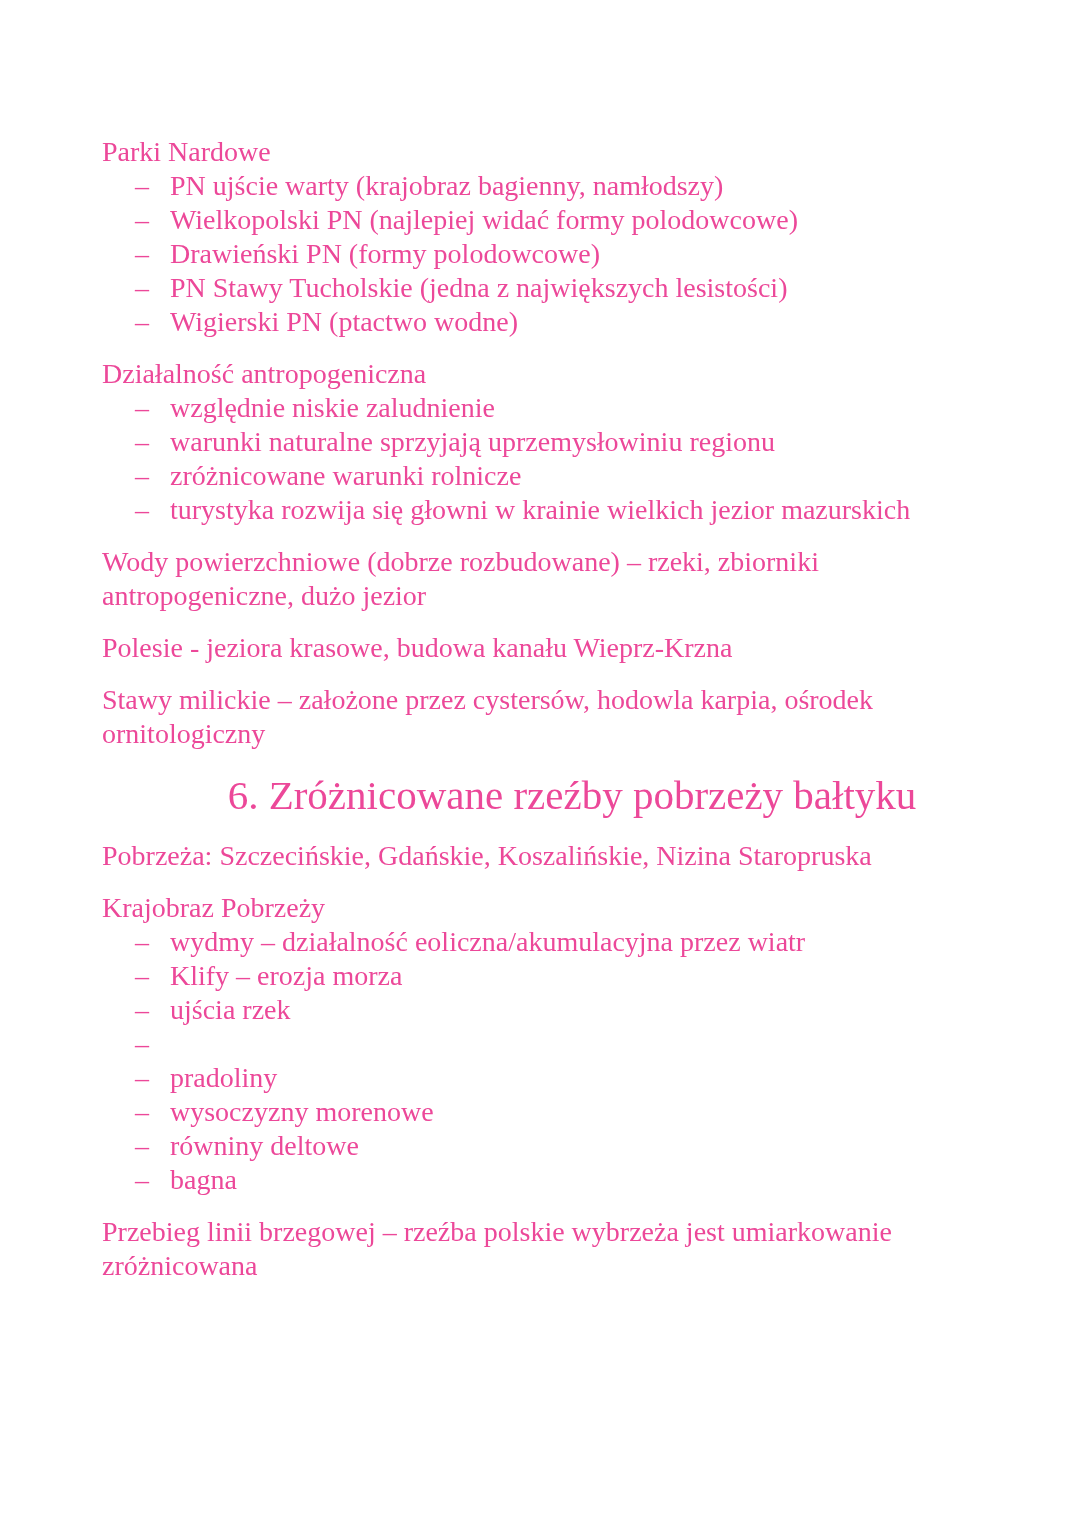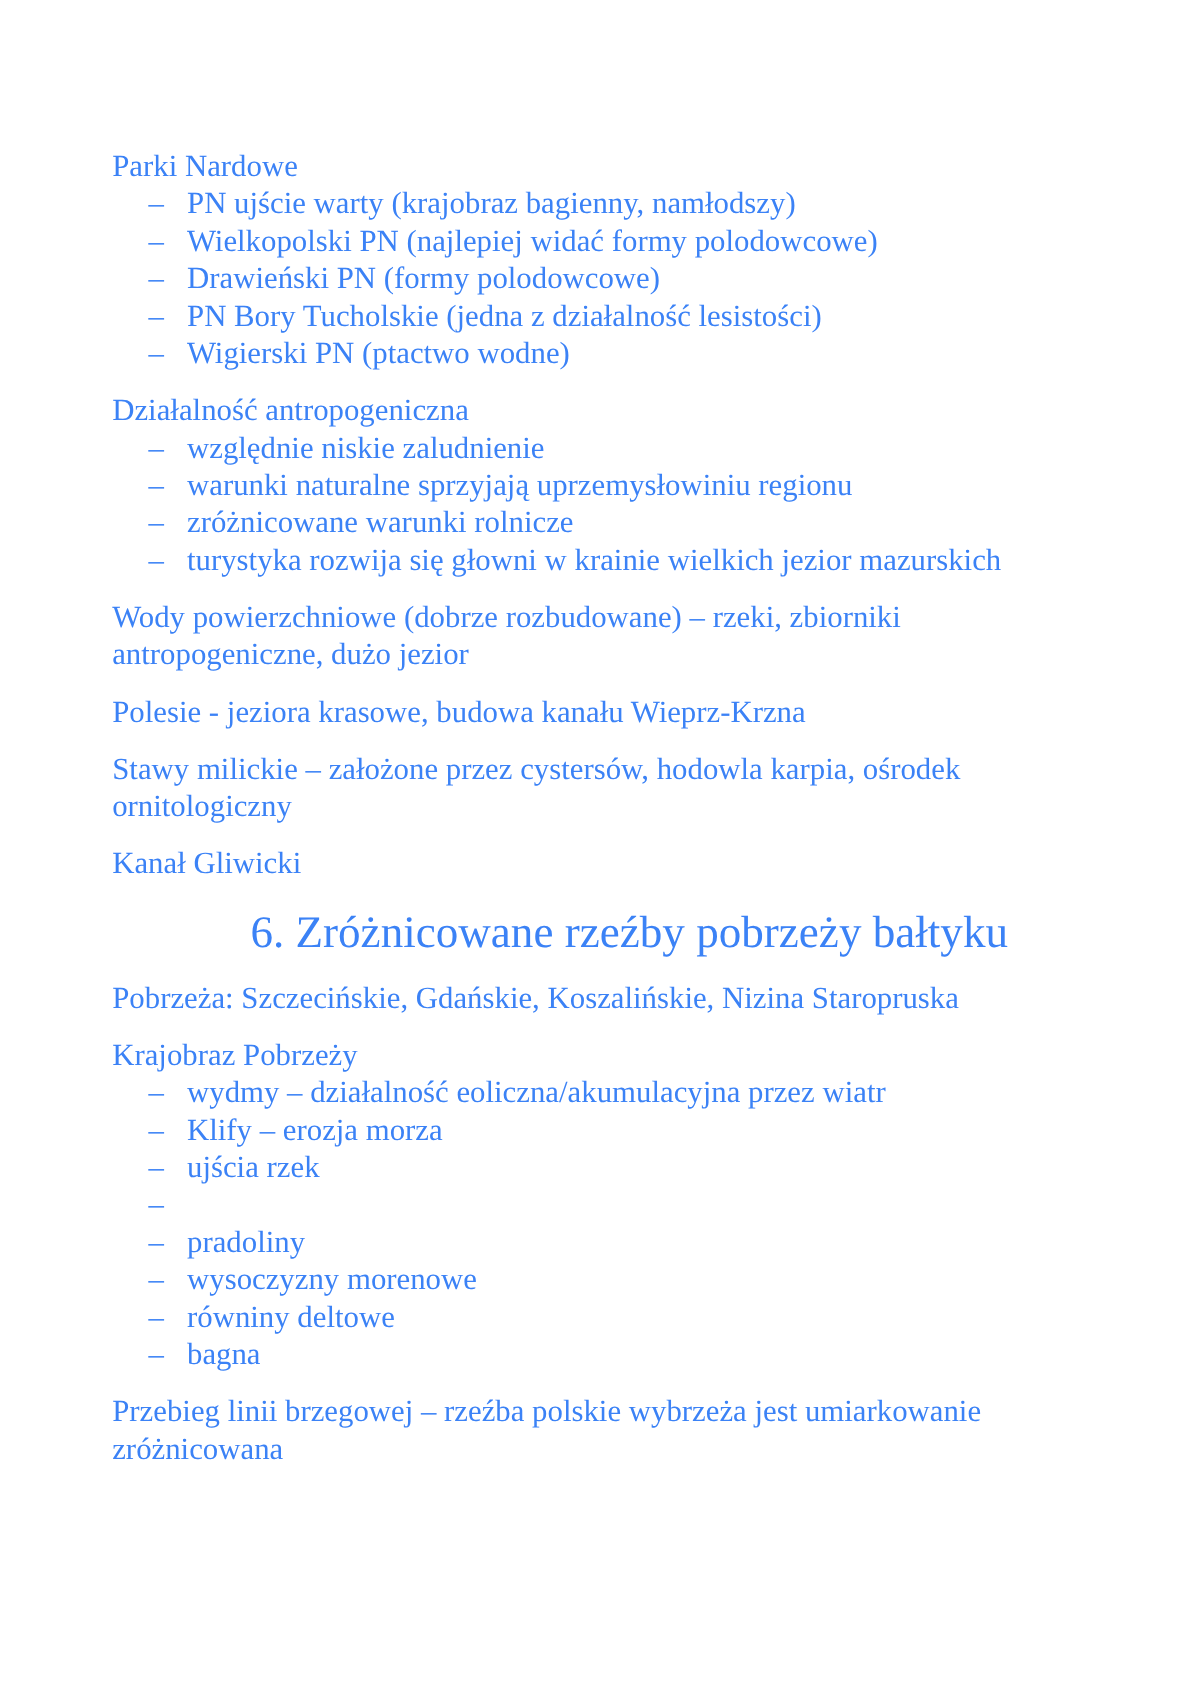--- a/index.html
+++ b/index.html
@@ -6,21 +6,21 @@
     margin: 0;
     padding: 0;
     background: #e8e8e8;
   }
   .page {
     position: relative;
     width: 1080px;
     height: 1528px;
     margin: 0 auto;
     background: #ffffff;
-    color: #3b82f6;
+    color: #ec4899;
     font-family: "Liberation Serif", "DejaVu Serif", serif;
     font-size: 28px;
     line-height: 34px;
     overflow: hidden;
   }
   .content {
     padding: 135px 100px 0 102px;
   }
   .section { margin-top: 18px; }
   .section:first-child { margin-top: 0; }
@@ -60,21 +60,21 @@
         <div class="li">
           <span class="dash">–</span>
           <span>Wielkopolski PN (najlepiej widać formy polodowcowe)</span>
         </div>
         <div class="li">
           <span class="dash">–</span>
           <span>Drawieński PN (formy polodowcowe)</span>
         </div>
         <div class="li">
           <span class="dash">–</span>
-          <span>PN Bory Tucholskie (jedna z działalność lesistości)</span>
+          <span>PN Stawy Tucholskie (jedna z największych lesistości)</span>
         </div>
         <div class="li">
           <span class="dash">–</span>
           <span>Wigierski PN (ptactwo wodne)</span>
         </div>
       </div>
     </div>
 
     <div class="section">
       <div class="line">Działalność antropogeniczna</div>
@@ -105,23 +105,20 @@
 
     <div class="section">
       <div class="line">Polesie - jeziora krasowe, budowa kanału Wieprz-Krzna</div>
     </div>
 
     <div class="section">
       <div class="line">Stawy milickie – założone przez cystersów, hodowla karpia, ośrodek</div>
       <div class="line">ornitologiczny</div>
     </div>
 
-    <div class="section">
-      <div class="line">Kanał Gliwicki</div>
-    </div>
 
     <div class="section chapter-heading">6. Zróżnicowane rzeźby pobrzeży bałtyku</div>
 
     <div class="section">
       <div class="line">Pobrzeża: Szczecińskie, Gdańskie, Koszalińskie, Nizina Staropruska</div>
     </div>
 
     <div class="section">
       <div class="line">Krajobraz Pobrzeży</div>
       <div class="list">

